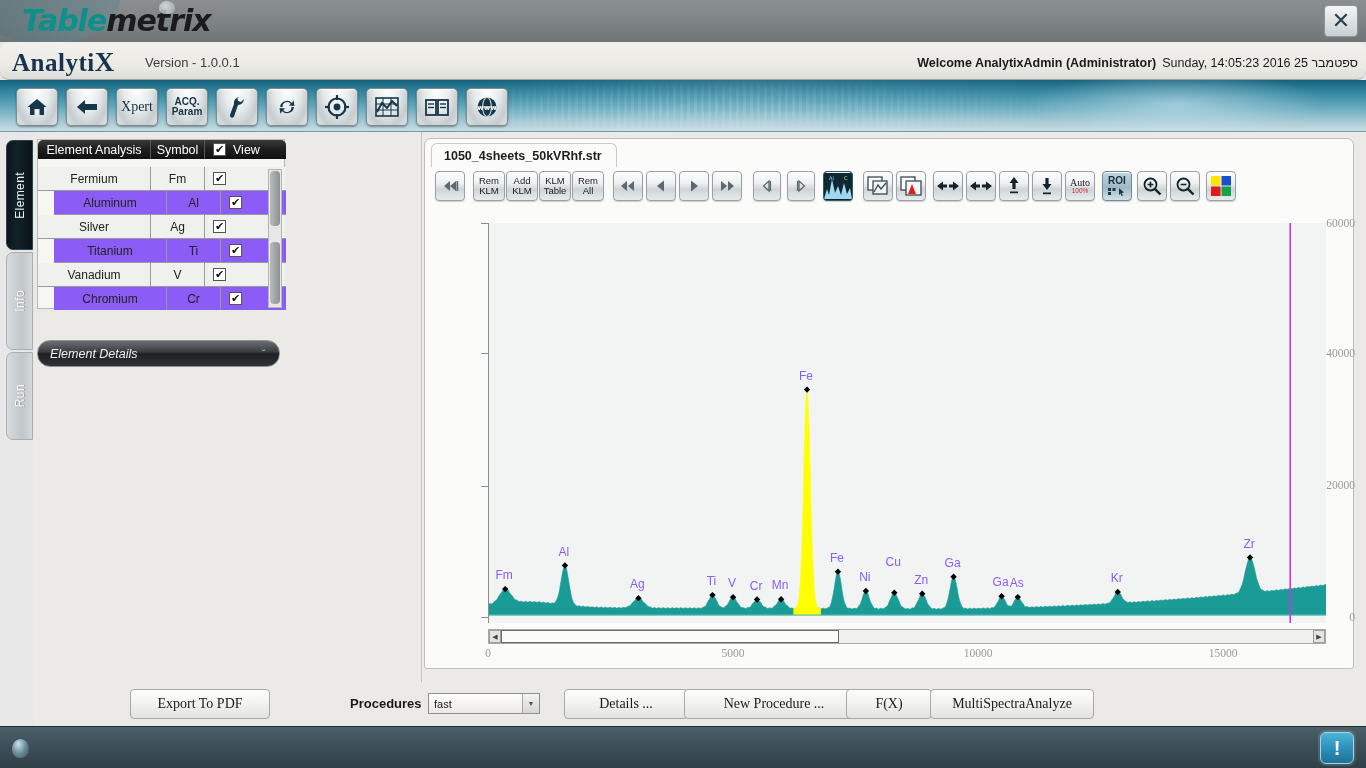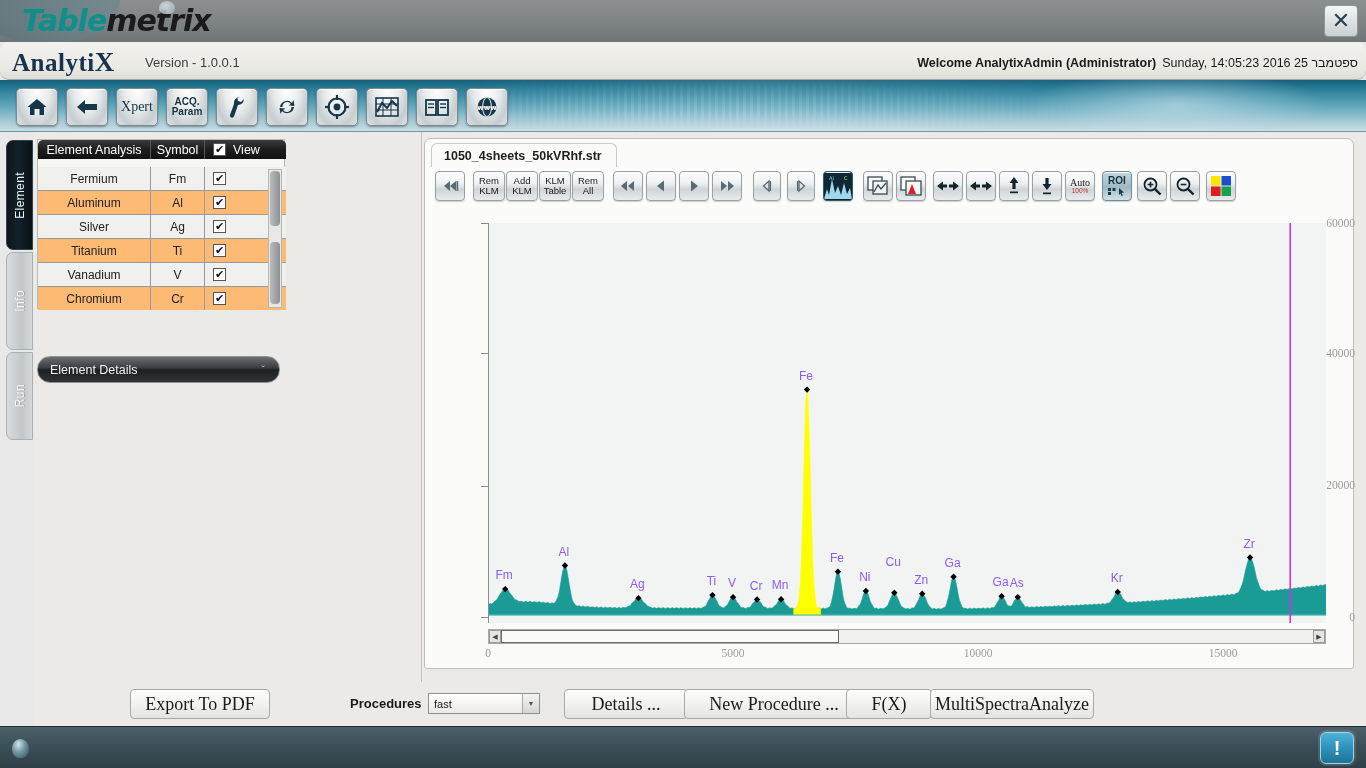--- a/index.html
+++ b/index.html
@@ -159,36 +159,36 @@
   .erow .c1 {
     width: 113px; display: flex; align-items: center; justify-content: center;
     border-right: 1px solid #9a9a9a; font-size: 12px;
   }
   .erow .c2 {
     width: 54px; display: flex; align-items: center; justify-content: center;
     border-right: 1px solid #9a9a9a; font-size: 12px;
   }
   .erow .c3 { flex: 1; display: flex; align-items: center; padding-left: 8px; }
   .erow.odd { background: #f0f0ee; }
-  .erow.even { background: #fdba74; }
+  .erow.even { background: #8b5cf6; margin-left: 16px; }
   #elemscroll {
     position: absolute; right: 2px; top: 29px; width: 14px; height: 139px;
     background: #e7e7e5; border: 1px solid #b5b5b2;
   }
   #elemthumbA { position:absolute; left:1px; top:1px; width:10px; height:55px;
     background: linear-gradient(to right,#b9bcbd,#8d9193); border-radius:4px; cursor:pointer;}
   #elemthumbB { position:absolute; left:1px; top:72px; width:10px; height:62px;
     background: linear-gradient(to right,#b9bcbd,#8d9193); border-radius:4px; cursor:pointer;}
 
   #elemdetails {
-    position: absolute; left: 3px; top: 224px; width: 243px; height: 27px;
+    position: absolute; left: 3px; top: 208px; width: 243px; height: 27px;
     border-radius: 13px;
     background: linear-gradient(to bottom,#6b6f71 0%, #3b3f41 42%, #1c2022 52%, #303436 100%);
     border: 1px solid #8d9194;
-    display: flex; align-items: center; cursor: pointer;
+    display: flex; align-items: center; cursor: pointer; font-style: italic;
   }
   #elemdetails .lbl { color: #f0f2f2; font-size: 12.5px; padding-left: 12px; }
   #elemdetails .chev { margin-left: auto; margin-right: 14px; color: #c8cccd; font-size: 11px; }
 
   
   #rightpanel {
     position: absolute; left: 422px; top: 132px; width: 944px; height: 550px;
     background: #eceae6;
   }
   #speccard {
@@ -257,21 +257,21 @@
     font-size: 7px; color: #444; cursor: pointer;
   }
 
   
   #actionbar { position: absolute; left: 34px; top: 682px; width: 1332px; height: 44px; background: #eceae6; }
   .abtn {
     position: absolute; top: 7px; height: 30px;
     background: linear-gradient(to bottom,#fdfdfd,#f1f1ef 52%,#e3e3e0);
     border: 1px solid #a9a9a6; border-radius: 4px;
     display: flex; align-items: center; justify-content: center;
-    font-size: 18px; color: #1a1a1a; cursor: pointer;
+    font-size: 14px; color: #1a1a1a; cursor: pointer;
     font-family: "Liberation Serif", serif;
   }
   #proclabel { position: absolute; left: 316px; top: 14px; font-size: 13px; font-weight: bold; color: #1a1a1a; }
   #procsel {
     position: absolute; left: 394px; top: 11px; width: 112px; height: 21px;
     background: linear-gradient(to bottom,#fefefe,#eceae6);
     border: 1px solid #8f8f8c; display: flex; align-items: center; cursor: pointer;
   }
   #procsel .val { font-size: 11px; padding-left: 5px; color: #1a1a1a; }
   #procsel .arrow {

